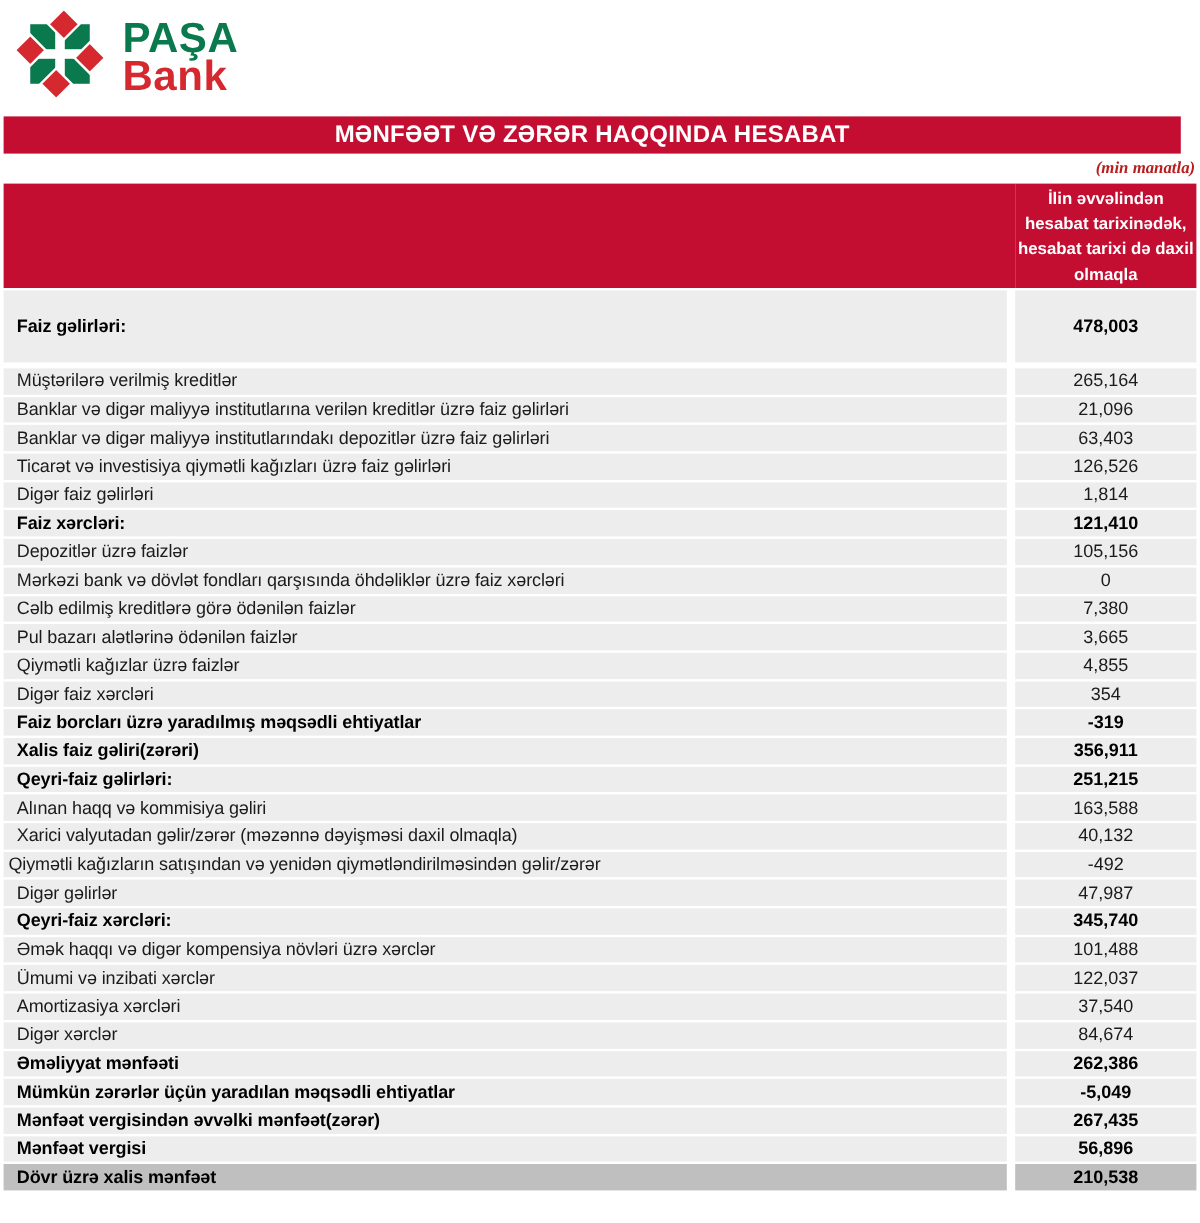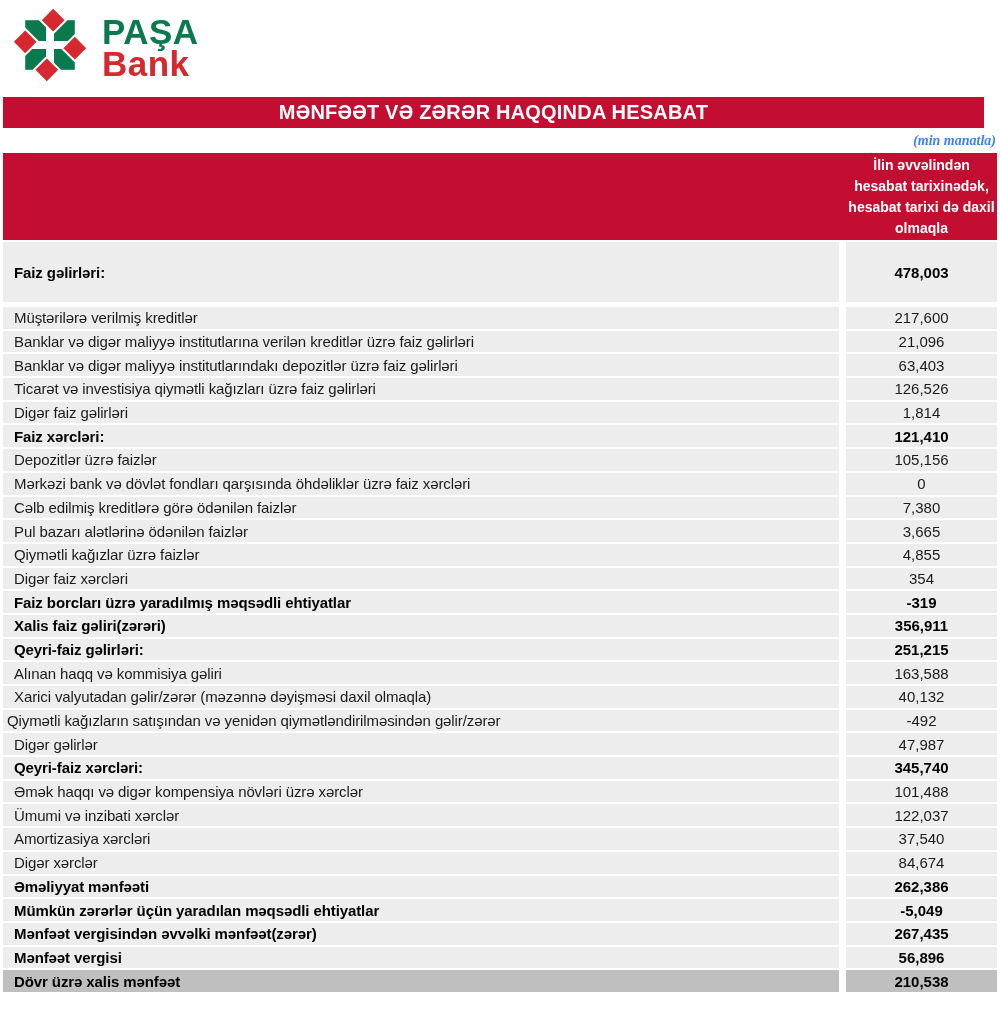--- a/index.html
+++ b/index.html
@@ -28,21 +28,21 @@
   .title-bar{
     position:absolute;top:97px;left:3px;right:16px;height:31px;
     background:var(--banner-red);
     color:#fff;font-weight:700;font-size:20px;letter-spacing:0.2px;
     display:flex;align-items:center;justify-content:center;
   }
   
   .unit-note{
     position:absolute;top:133px;right:4px;
     font-family:"Liberation Serif", serif;
-    font-style:italic;font-weight:700;font-size:14px;color:#3b82f6;
+    font-style:italic;font-weight:700;font-size:14px;color:#b91c1c;
   }
   
   .table{position:absolute;top:153px;left:3px;right:3px;}
   .header-band{display:flex;gap:0;height:87px;margin-bottom:2px;}
   .hcell{background:var(--banner-red);}
   .hcell.left{flex:1;}
   .hcell.right{
     width:151px;color:#fff;font-weight:700;font-size:14px;line-height:1.5;
     display:flex;align-items:center;justify-content:center;
     text-align:center;white-space:pre-line;
@@ -104,21 +104,21 @@
 hesabat tarixi də daxil
 olmaqla</div>
     </div>
     <div class="rows">
         <div class="row bold tall">
           <div class="cell label">Faiz gəlirləri:</div>
           <div class="cell value">478,003</div>
         </div>
         <div class="row">
           <div class="cell label">Müştərilərə verilmiş kreditlər</div>
-          <div class="cell value">217,600</div>
+          <div class="cell value">265,164</div>
         </div>
         <div class="row">
           <div class="cell label">Banklar və digər maliyyə institutlarına verilən kreditlər üzrə faiz gəlirləri</div>
           <div class="cell value">21,096</div>
         </div>
         <div class="row">
           <div class="cell label">Banklar və digər maliyyə institutlarındakı depozitlər üzrə faiz gəlirləri</div>
           <div class="cell value">63,403</div>
         </div>
         <div class="row">

